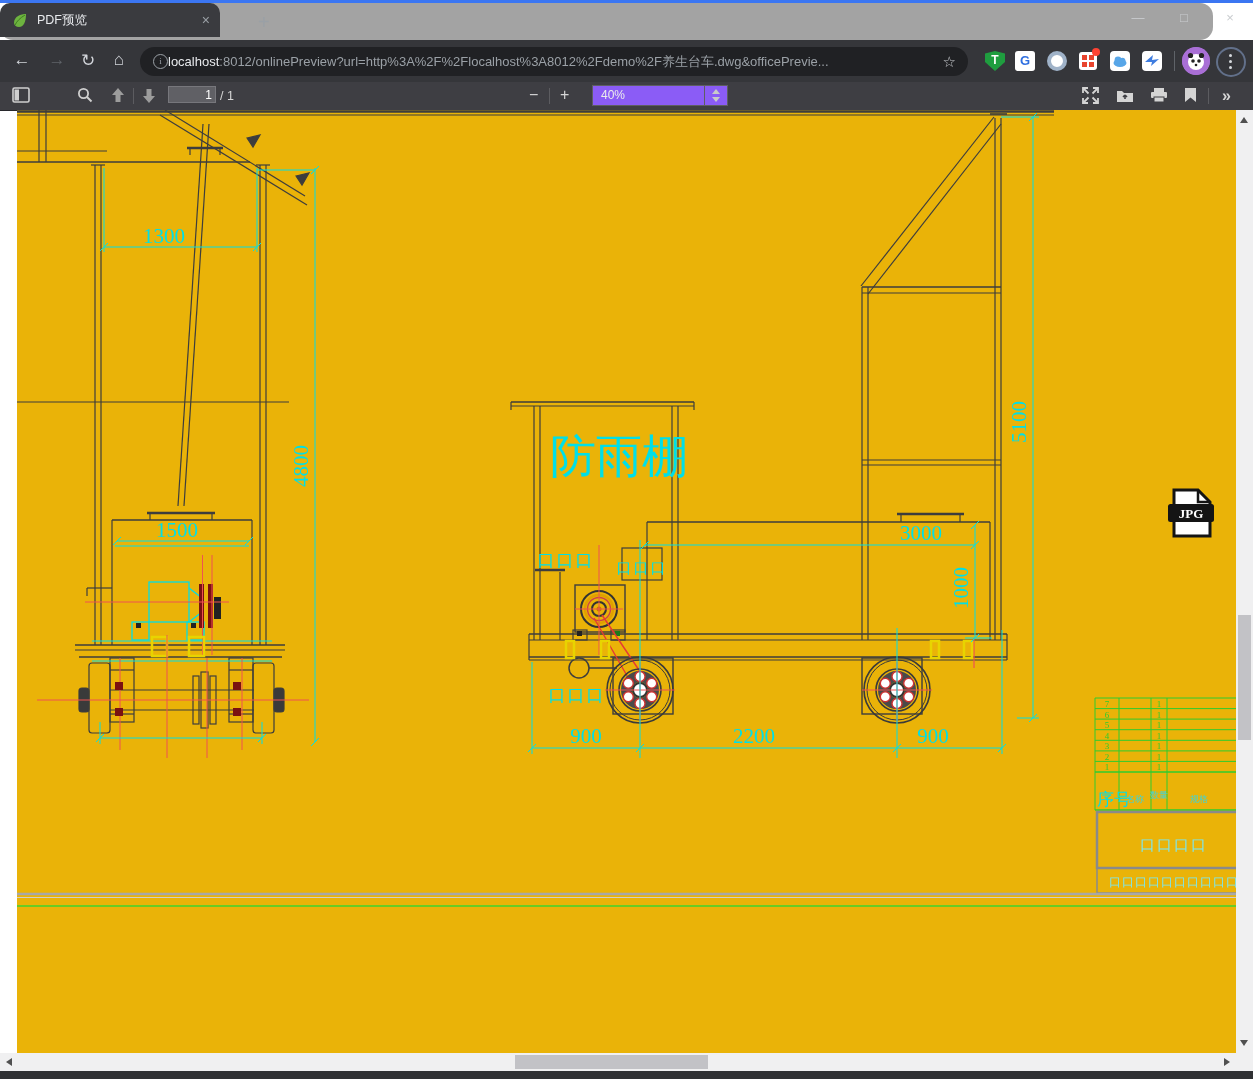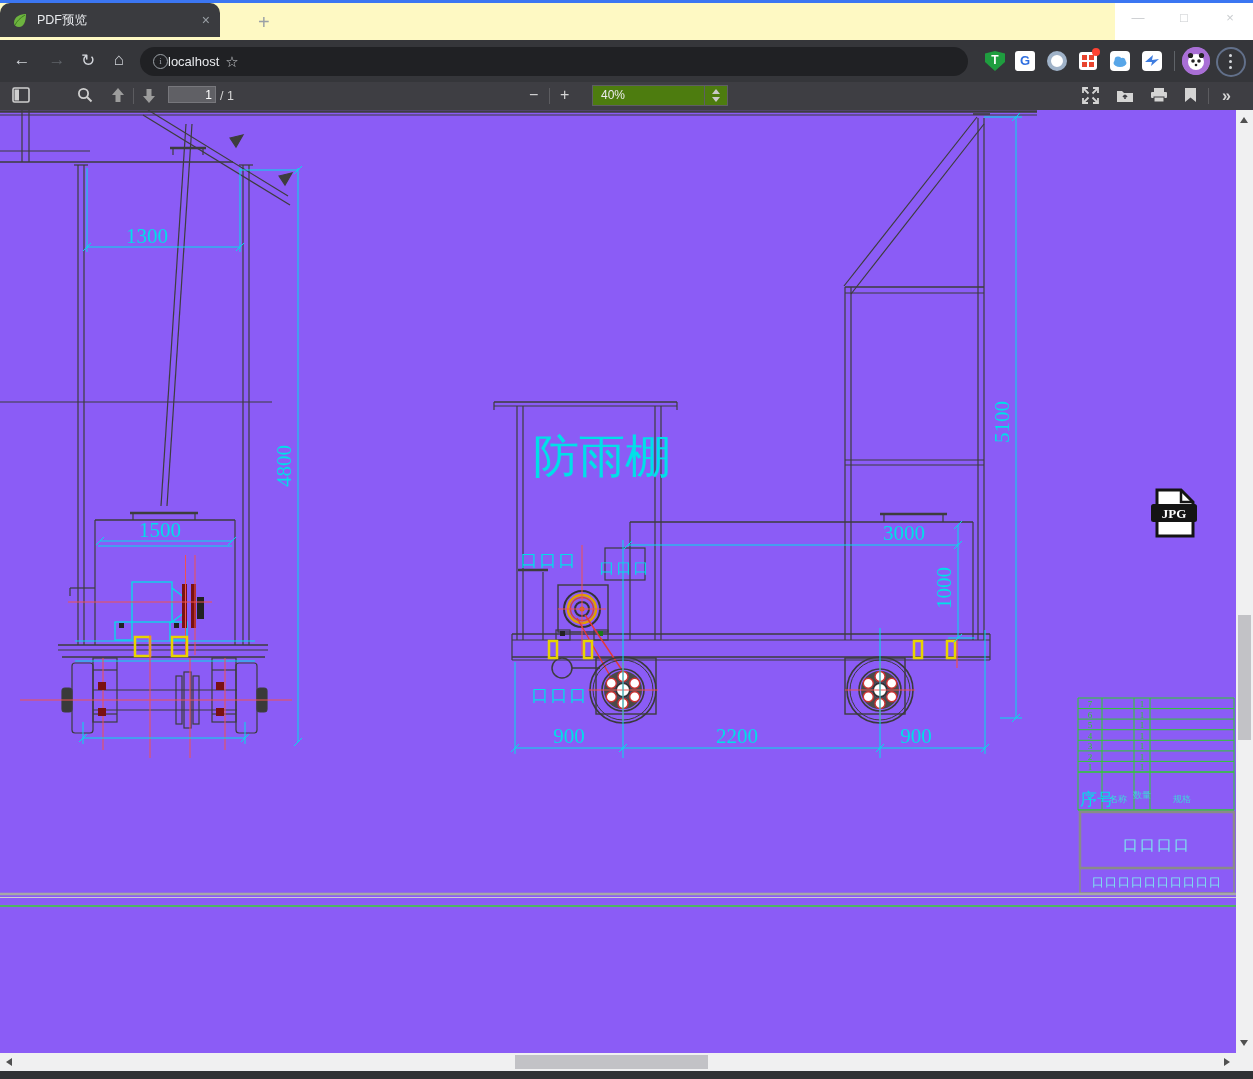--- a/index.html
+++ b/index.html
@@ -1,20 +1,20 @@
 <!DOCTYPE html>
 <html><head>
 <meta charset="utf-8">
 <style>
   html,body{margin:0;padding:0;width:1253px;height:1079px;overflow:hidden;
     font-family:"Liberation Sans",sans-serif;background:#fff;}
   .abs{position:absolute;}
   
   #top-accent{left:0;top:0;width:1253px;height:3px;background:#3b76f2;}
-  #titlebar{left:0;top:3px;width:1115px;height:37px;background:#fef9c3;}
+  #titlebar{left:0;top:3px;width:1213px;height:37px;background:#a3a3a3;border-radius:13px;}
   #tab{left:28px;top:6px;width:220px;height:34px;background:#3a3b3f;
     border-radius:10px 10px 0 0;display:flex;align-items:center;}
   #tab-favicon{width:16px;height:16px;margin-left:12px;}
   #tab-title{color:#e8eaed;font-size:12.5px;margin-left:9px;flex:1;white-space:nowrap;overflow:hidden;}
   #tab-close{color:#9aa0a6;font-size:14px;margin-right:10px;cursor:default;}
   #new-tab{left:258px;top:12px;color:#9aa0a6;font-size:20px;line-height:20px;}
   .winbtn{top:10px;color:#c9cccf;font-size:13px;width:30px;text-align:center;}
   #btn-min{left:1123px;} #btn-max{left:1169px;} #btn-close{left:1215px;}
   #navbar{left:0;top:40px;width:1253px;height:42px;background:#35363a;}
   .navico{top:50px;font-size:17px;color:#d2d5da;width:24px;text-align:center;}
@@ -42,30 +42,30 @@
   #menu-btn{left:1216px;top:47px;width:26px;height:26px;border:2px solid #62708a;border-radius:50%;}
   .mdot{position:absolute;left:11px;width:3px;height:3px;background:#d7dade;border-radius:50%;}
   
   #pdfbar{left:0;top:82px;width:1253px;height:28px;background:#3e3e43;border-bottom:1px solid #28282c;}
   .tico{top:87px;} .tsep{top:88px;width:1px;height:16px;background:#5c5c60;}
   #page-input{left:168px;top:86px;width:40px;height:15px;background:#606065;border:1px solid #77777c;
     color:#fff;font-size:12px;text-align:right;padding:0 3px;}
   #page-of{left:220px;top:89px;color:#d6d6d6;font-size:12.5px;}
   #zoom-out{left:529px;top:86px;color:#d6d6d6;font-size:16px;}
   #zoom-in{left:560px;top:86px;color:#d6d6d6;font-size:16px;}
-  #zoom-select{left:592px;top:85px;width:134px;height:19px;background:#4d7c0f;border:1px solid #5e5e63;
+  #zoom-select{left:592px;top:85px;width:134px;height:19px;background:#8b5cf6;border:1px solid #5e5e63;
     color:#ececec;font-size:12px;line-height:19px;}
   #zoom-value{margin-left:8px;}
   #zoom-arrows{position:absolute;right:0;top:0;width:22px;height:19px;border-left:1px solid #5e5e63;}
   .ztri{position:absolute;left:7px;width:0;height:0;border-left:4px solid transparent;border-right:4px solid transparent;}
   #ztri-up{top:3px;border-bottom:5px solid #c9c9c9;}
   #ztri-dn{bottom:3px;border-top:5px solid #c9c9c9;}
   #more-tools{left:1222px;top:87px;color:#d6d6d6;font-size:16px;font-weight:bold;letter-spacing:-1px;}
   
-  #content{left:0;top:110px;width:1236px;height:943px;background:#8b5cf6;overflow:hidden;}
+  #content{left:17px;top:110px;width:1236px;height:943px;background:#eab308;overflow:hidden;}
   #vscroll{left:1236px;top:110px;width:17px;height:943px;background:#f0f0f1;}
   #vthumb{position:absolute;left:2px;top:505px;width:13px;height:125px;background:#c2c2c6;}
   .sarrow{position:absolute;width:0;height:0;}
   #varr-up{left:4px;top:7px;border-left:4.5px solid transparent;border-right:4.5px solid transparent;border-bottom:6px solid #505050;}
   #varr-dn{left:4px;bottom:7px;border-left:4.5px solid transparent;border-right:4.5px solid transparent;border-top:6px solid #505050;}
   #hscroll{left:0;top:1053px;width:1236px;height:18px;background:#f0f0f1;}
   #hthumb{position:absolute;left:515px;top:2px;width:193px;height:14px;background:#c2c2c6;}
   #harr-l{left:6px;top:5px;border-top:4.5px solid transparent;border-bottom:4.5px solid transparent;border-right:6px solid #505050;}
   #harr-r{right:6px;top:5px;border-top:4.5px solid transparent;border-bottom:4.5px solid transparent;border-left:6px solid #505050;}
   #corner{left:1236px;top:1053px;width:17px;height:18px;background:#f0f0f1;}
@@ -92,20 +92,21 @@
 <div class="abs winbtn" id="btn-close">×</div>
 
 <div class="abs" id="navbar"></div>
 <div class="abs navico" id="nav-back">←</div>
 <div class="abs navico" id="nav-forward">→</div>
 <div class="abs navico" id="nav-reload">↻</div>
 <div class="abs navico" id="nav-home">⌂</div>
 <div class="abs" id="omnibox">
   <span id="info-icon">i</span>
   <span id="url-host">localhost</span>
+  <span id="url-rest">:8012/onlinePreview?url=http%3A%2F%2Flocalhost%3A8012%2Fdemo%2F养生台车.dwg&amp;officePrevie...</span>
   <span id="star-icon">☆</span>
 </div>
 <div class="abs ext" id="ext-shield">T</div>
 <div class="abs ext" id="ext-translate">G</div>
 <div class="abs ext" id="ext-donut"></div>
 <svg class="abs ext" id="ext-red" viewBox="0 0 20 20">
   <rect x="1" y="1" width="18" height="18" rx="3" fill="#fff"></rect>
   <rect x="4" y="4" width="5" height="5" fill="#e8442e"></rect>
     <rect x="11" y="4" width="5" height="5" fill="#e8442e"></rect>
   <rect x="4" y="11" width="5" height="5" fill="#e8442e"></rect>

